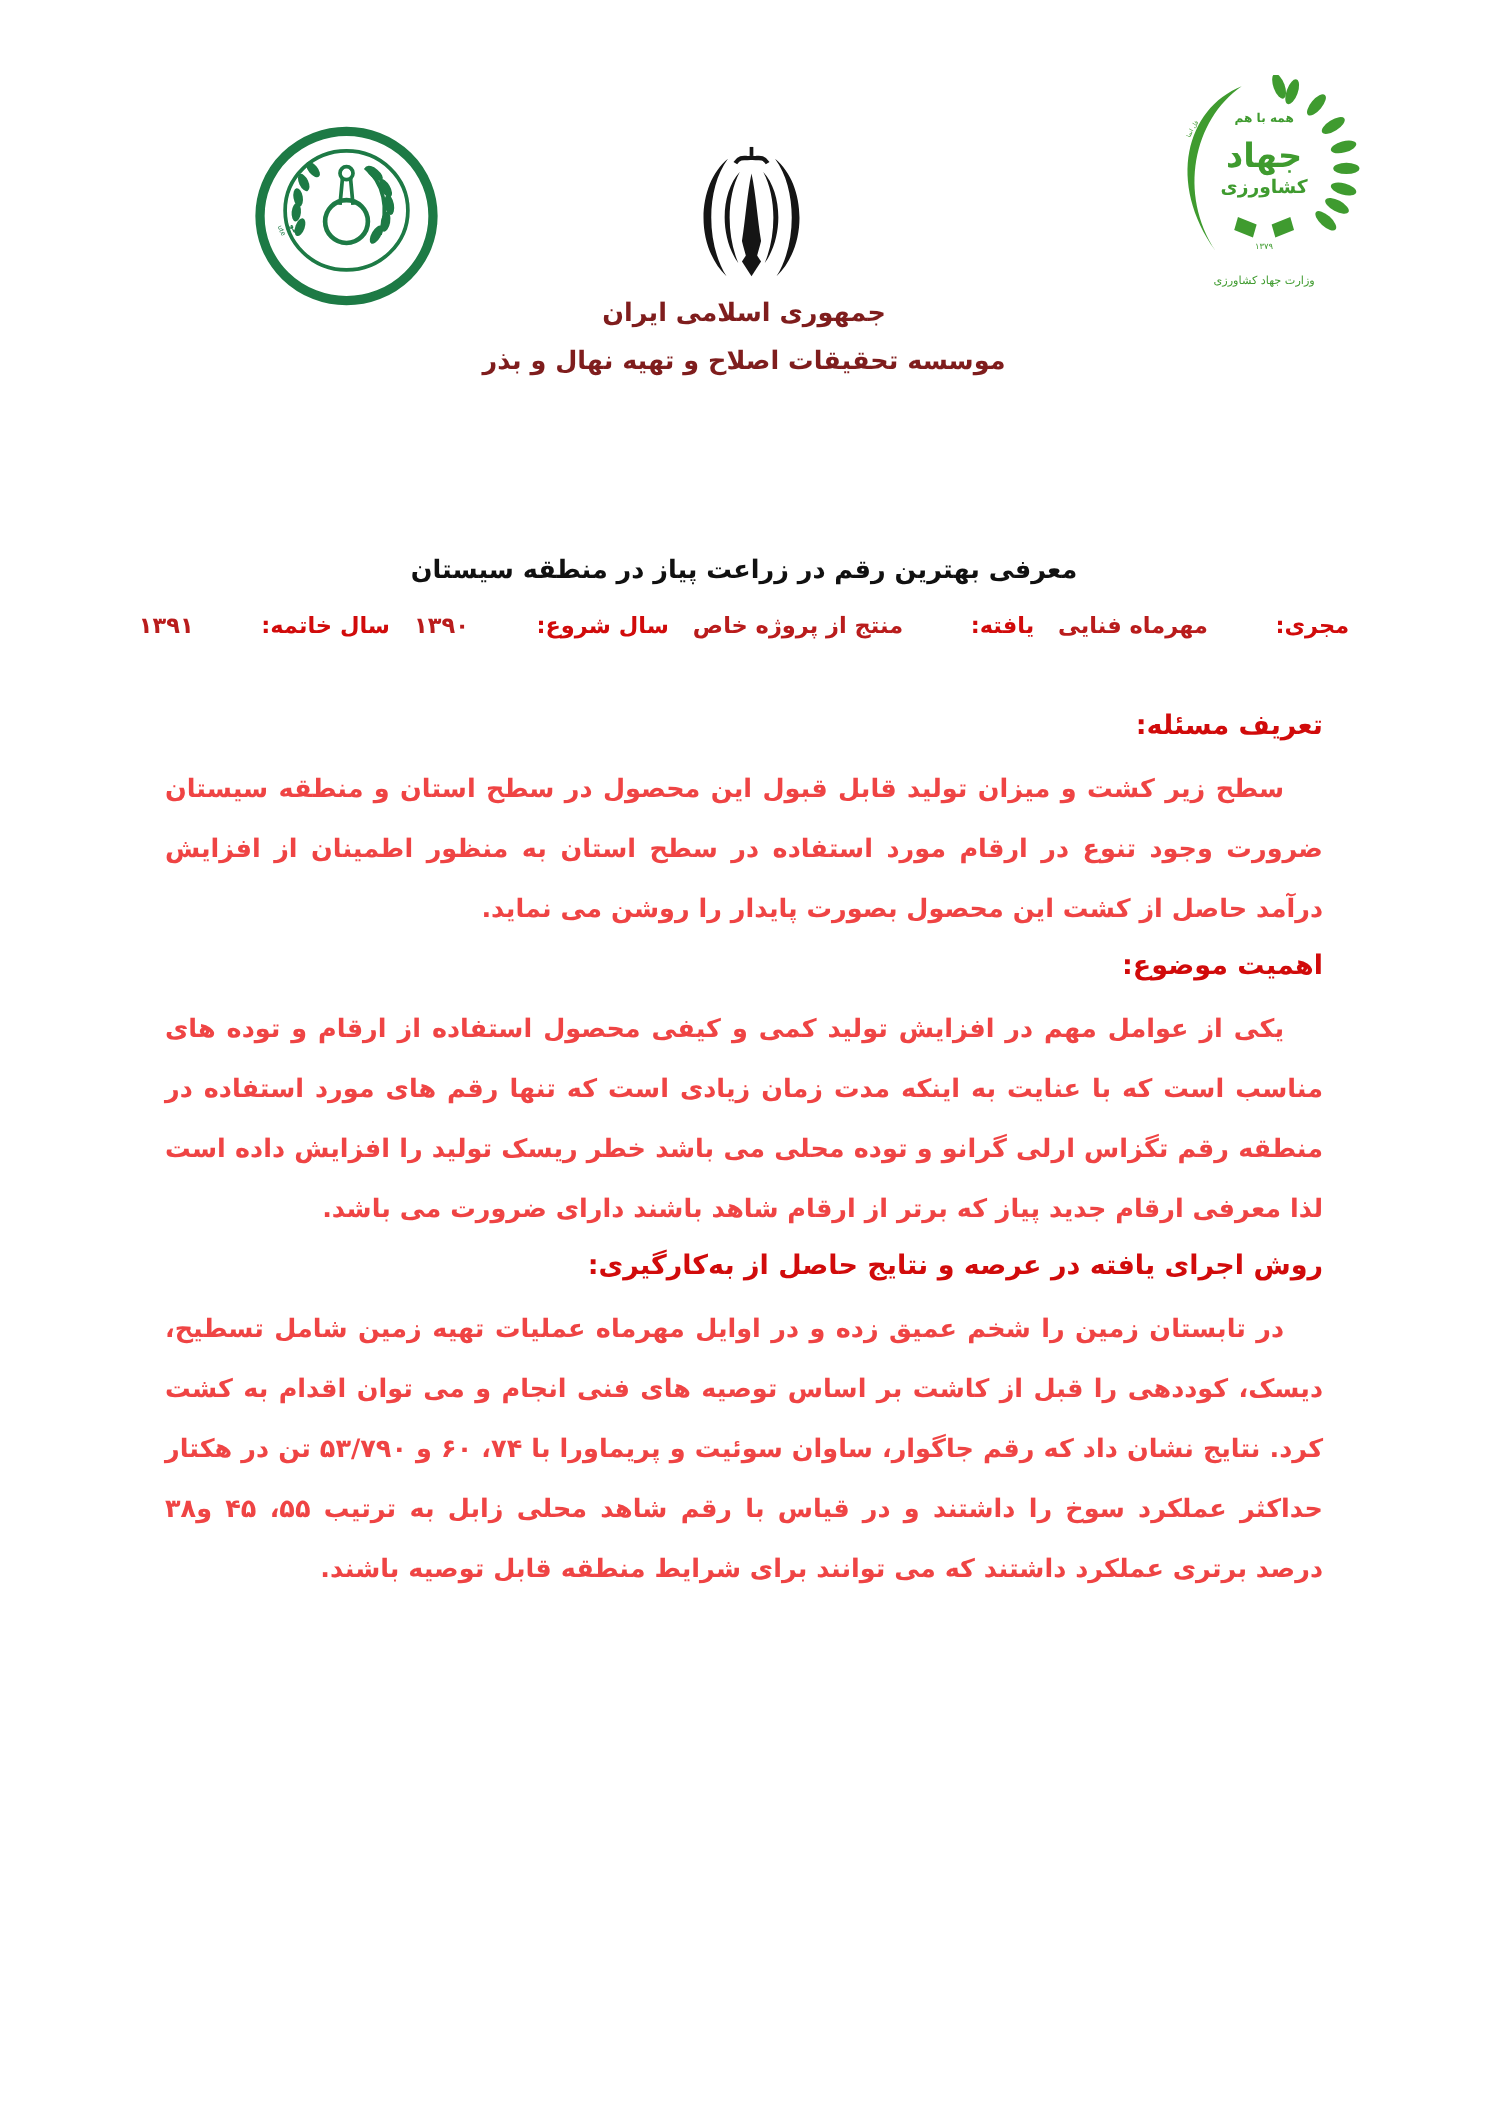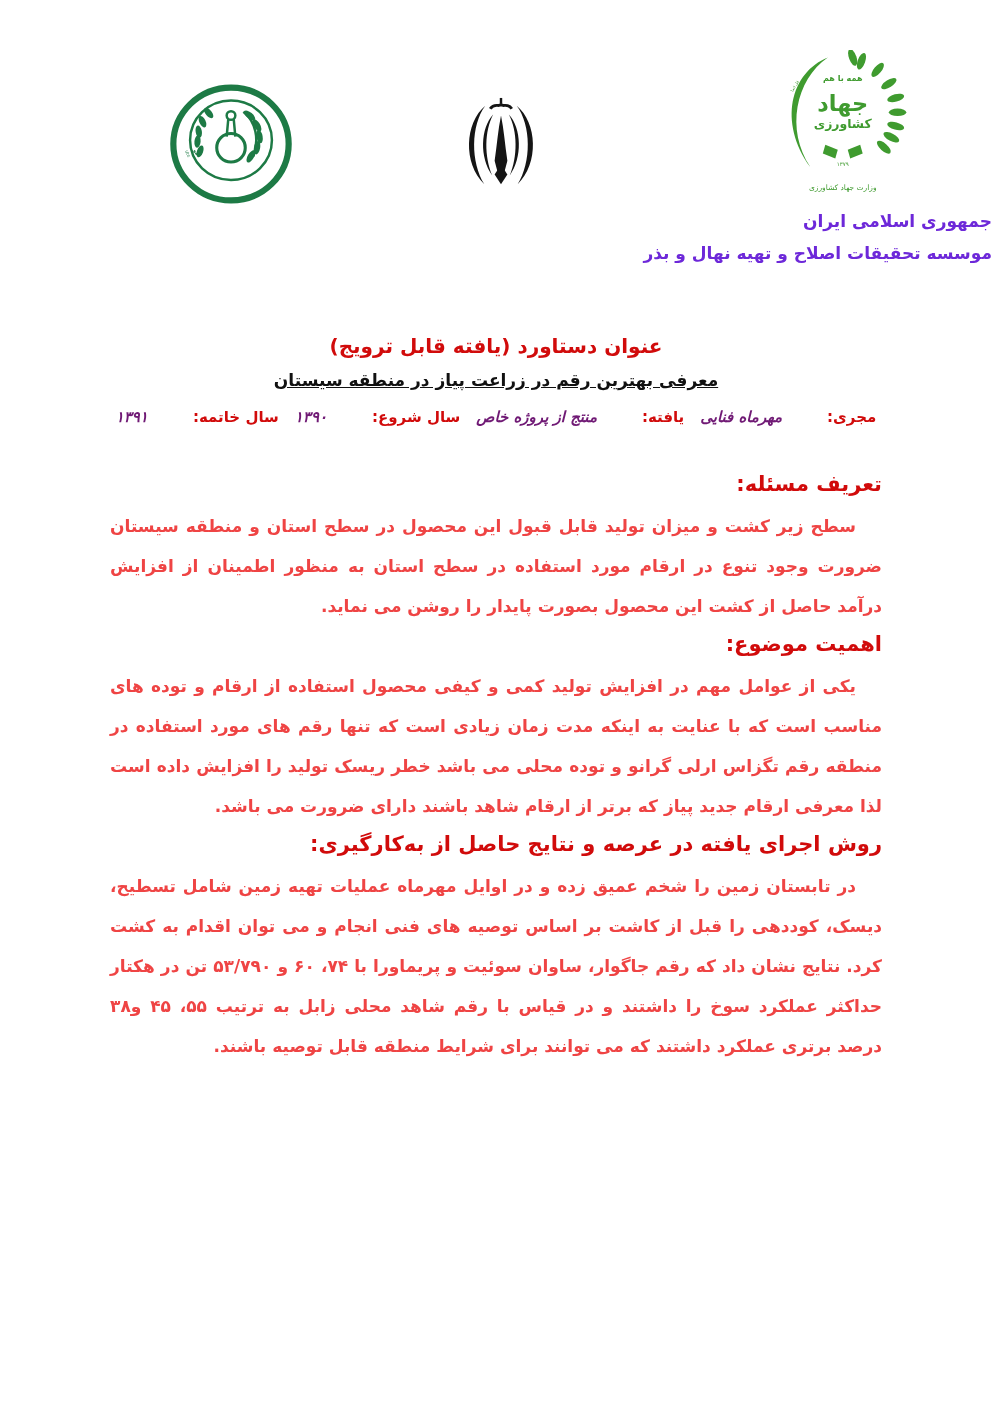--- a/index.html
+++ b/index.html
@@ -15,46 +15,46 @@
     overflow: hidden;
     color: #1a1a1a;
   }
   .logo { position: absolute; }
   .logo svg { display: block; width: 100%; height: 100%; }
   #logo-left   { left: 167px; top: 82px;  width: 128px; height: 124px; }
   #logo-center { left: 452px; top: 94px;  width: 98px;  height: 102px; }
   #logo-right  { left: 768px; top: 50px;  width: 152px; height: 152px; }
 
   .header-block {
-    position: absolute; top: 205px; left: 0; right: 0;
-    font-weight: bold; font-size: 17px;
-    line-height: 32px; color: #6d28d9;
+    position: absolute; top: 193px; left: 0; right: 0;
+    text-align: center; font-weight: bold; font-size: 17px;
+    line-height: 32px; color: #7f1d1d;
   }
   .title-main {
     position: absolute; top: 334px; left: 0; right: 0;
     text-align: center; font-size: 20px; font-weight: bold; color: #d10b0b;
   }
   .title-sub {
     position: absolute; top: 370px; left: 0; right: 0;
-    text-align: center; font-size: 17px; font-weight: bold; color: #111; text-decoration: underline;
+    text-align: center; font-size: 17px; font-weight: bold; color: #111;
   }
   .info-line {
     position: absolute; top: 408px; left: 0; right: 0;
     display: flex; justify-content: center; align-items: baseline;
     gap: 16px; font-size: 15px; font-weight: bold;
   }
   .info-seg { display: inline-flex; gap: 5px; align-items: baseline; }
   .info-label { color: #d10b0b; margin-left: 40px; }
-  .info-value { color: #701a75; font-style: italic; }
+  .info-value { color: #b91c1c; }
 
   .content {
     position: absolute; top: 471px; right: 110px; left: 110px;
   }
   .section-heading {
-    color: #d10b0b; font-size: 21px; font-weight: bold;
+    color: #d10b0b; font-size: 18px; font-weight: bold;
     line-height: 26px; margin: 0 0 9px 0; text-align: right;
   }
   .body-para {
     font-size: 17px; font-weight: bold; color: #ef4444;
     line-height: 40px; text-align: justify; text-indent: 26px;
     margin: 0 0 5px 0;
   }
 </style>
 </head>
 <body>
@@ -141,21 +141,20 @@
       <text x="54" y="93" text-anchor="middle" font-size="4.5" fill="#3f9b2f">۱۳۷۹</text>
       <text x="54" y="112" text-anchor="middle" font-size="6" fill="#3f9b2f">وزارت جهاد کشاورزی</text>
     </svg>
   </div>
 
   <div class="header-block">
     <div>جمهوری اسلامی ایران</div>
     <div>موسسه تحقیقات اصلاح و تهیه نهال و بذر</div>
   </div>
 
-  <div class="title-main">عنوان دستاورد (یافته قابل ترویج)</div>
   <div class="title-sub">معرفی بهترین رقم در زراعت پیاز در منطقه سیستان</div>
 
   <div class="info-line">
     <span class="info-seg">
       <span class="info-label">مجری:</span>
       <span class="info-value">مهرماه فنایی</span>
     </span>
     <span class="info-seg">
       <span class="info-label">یافته:</span>
       <span class="info-value">منتج از پروژه خاص</span>

